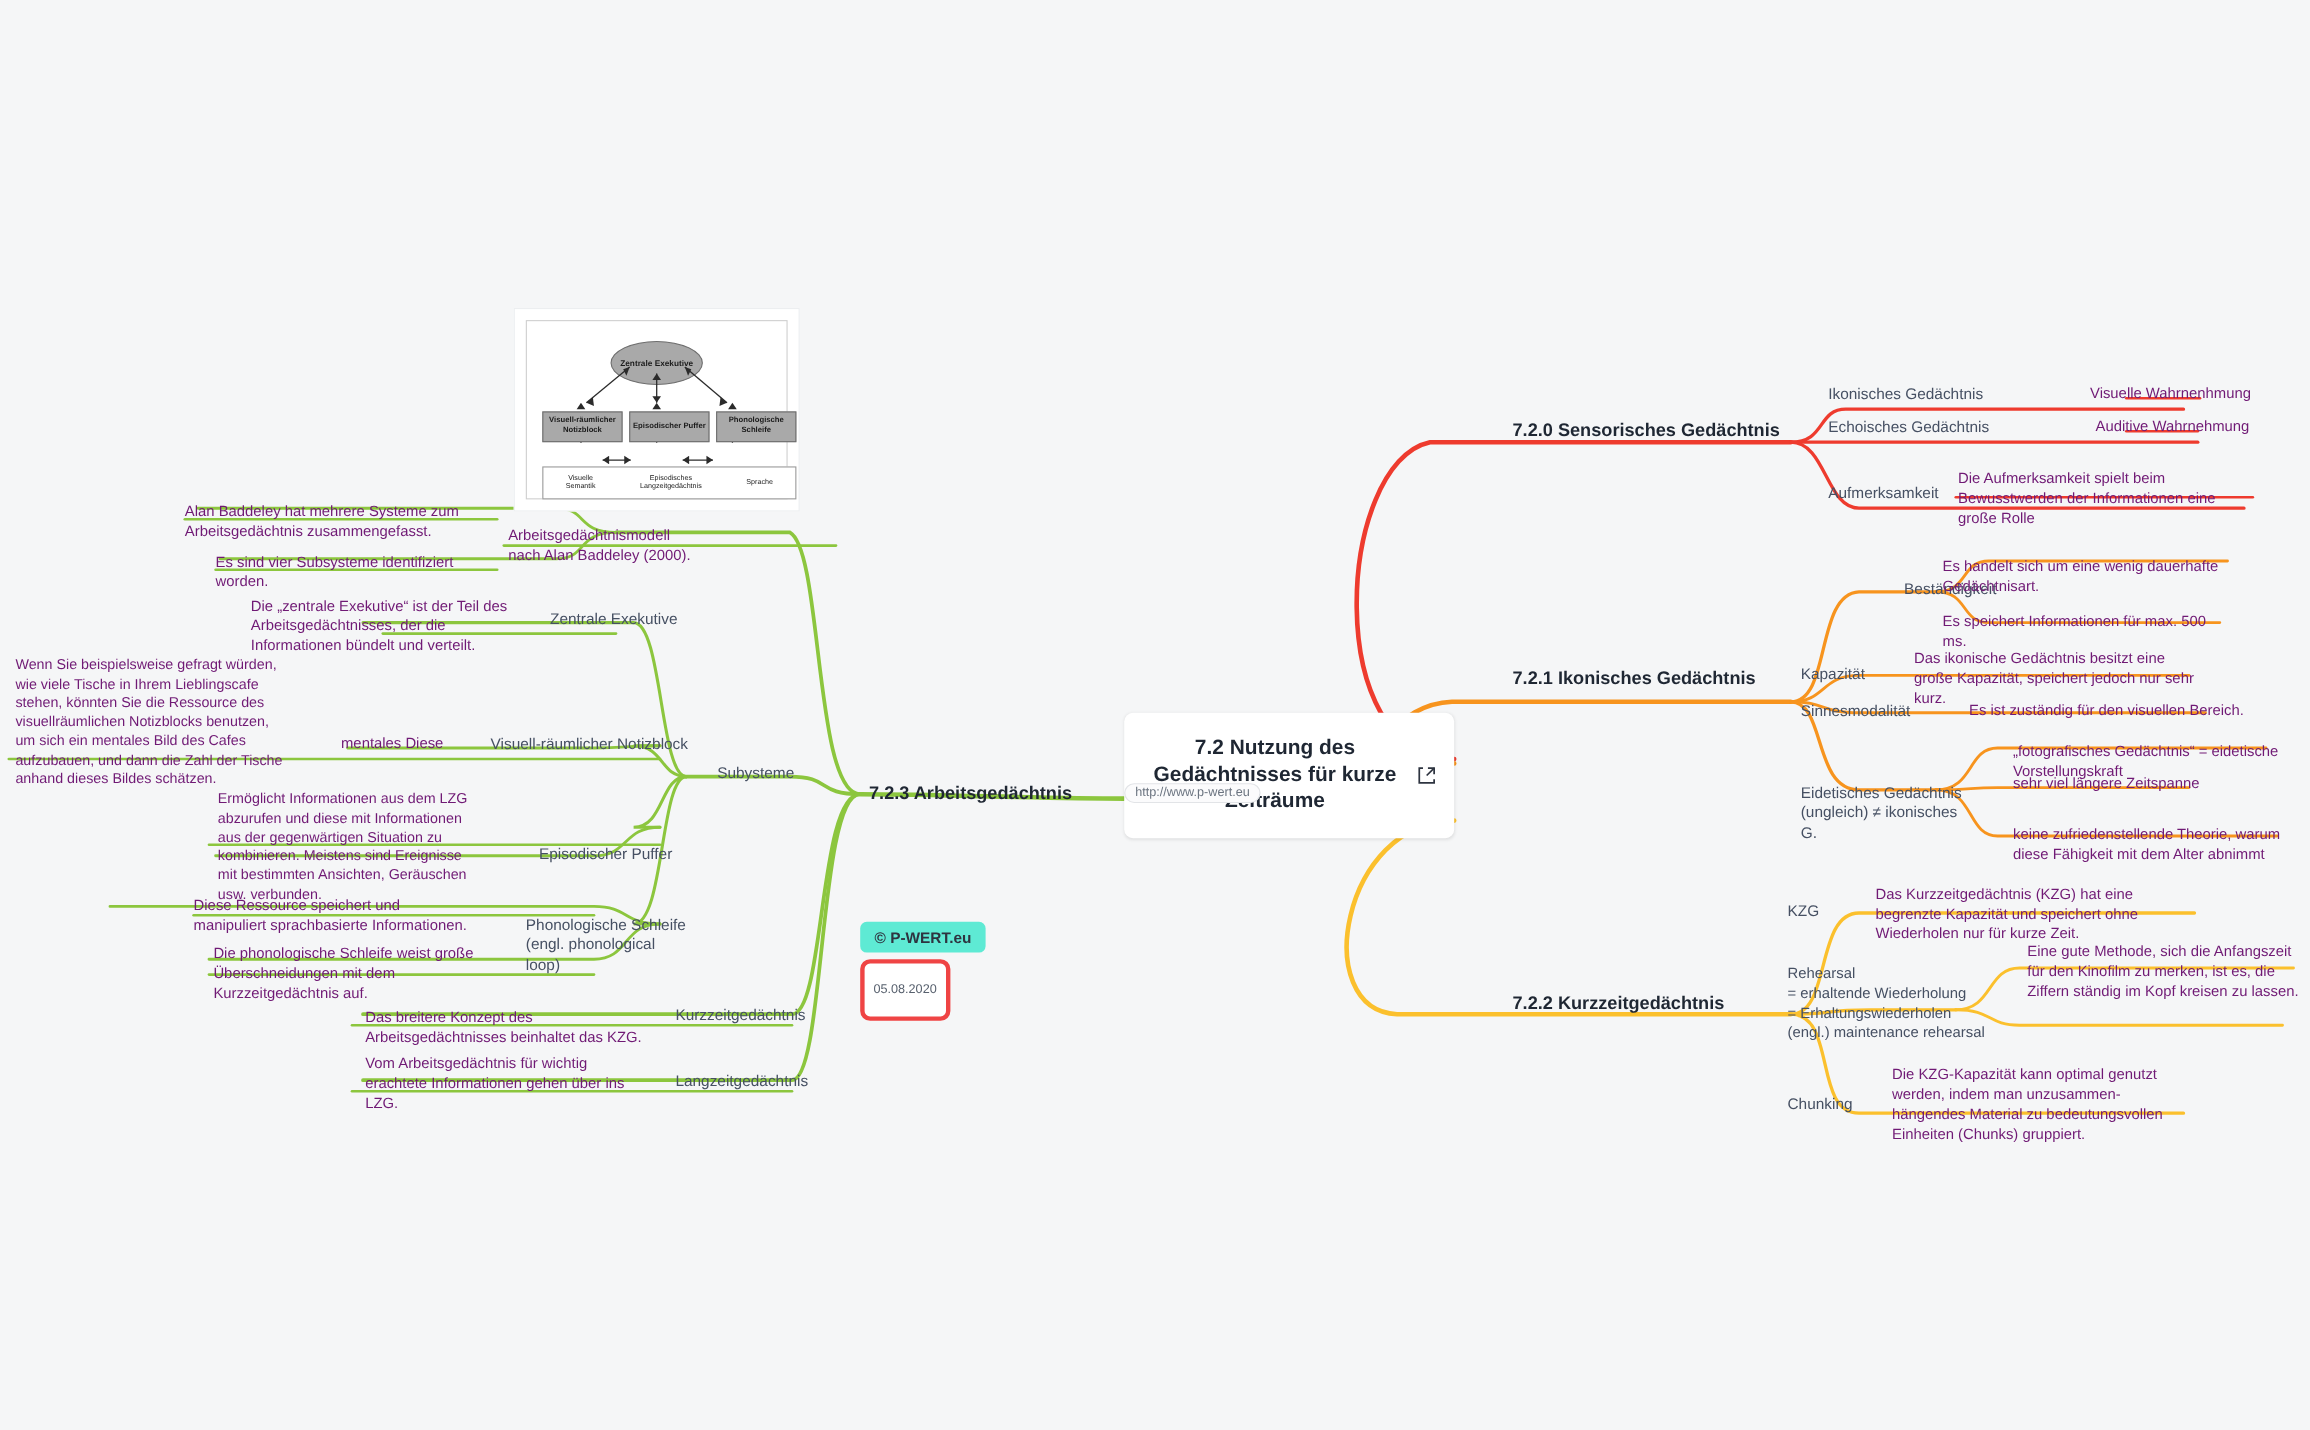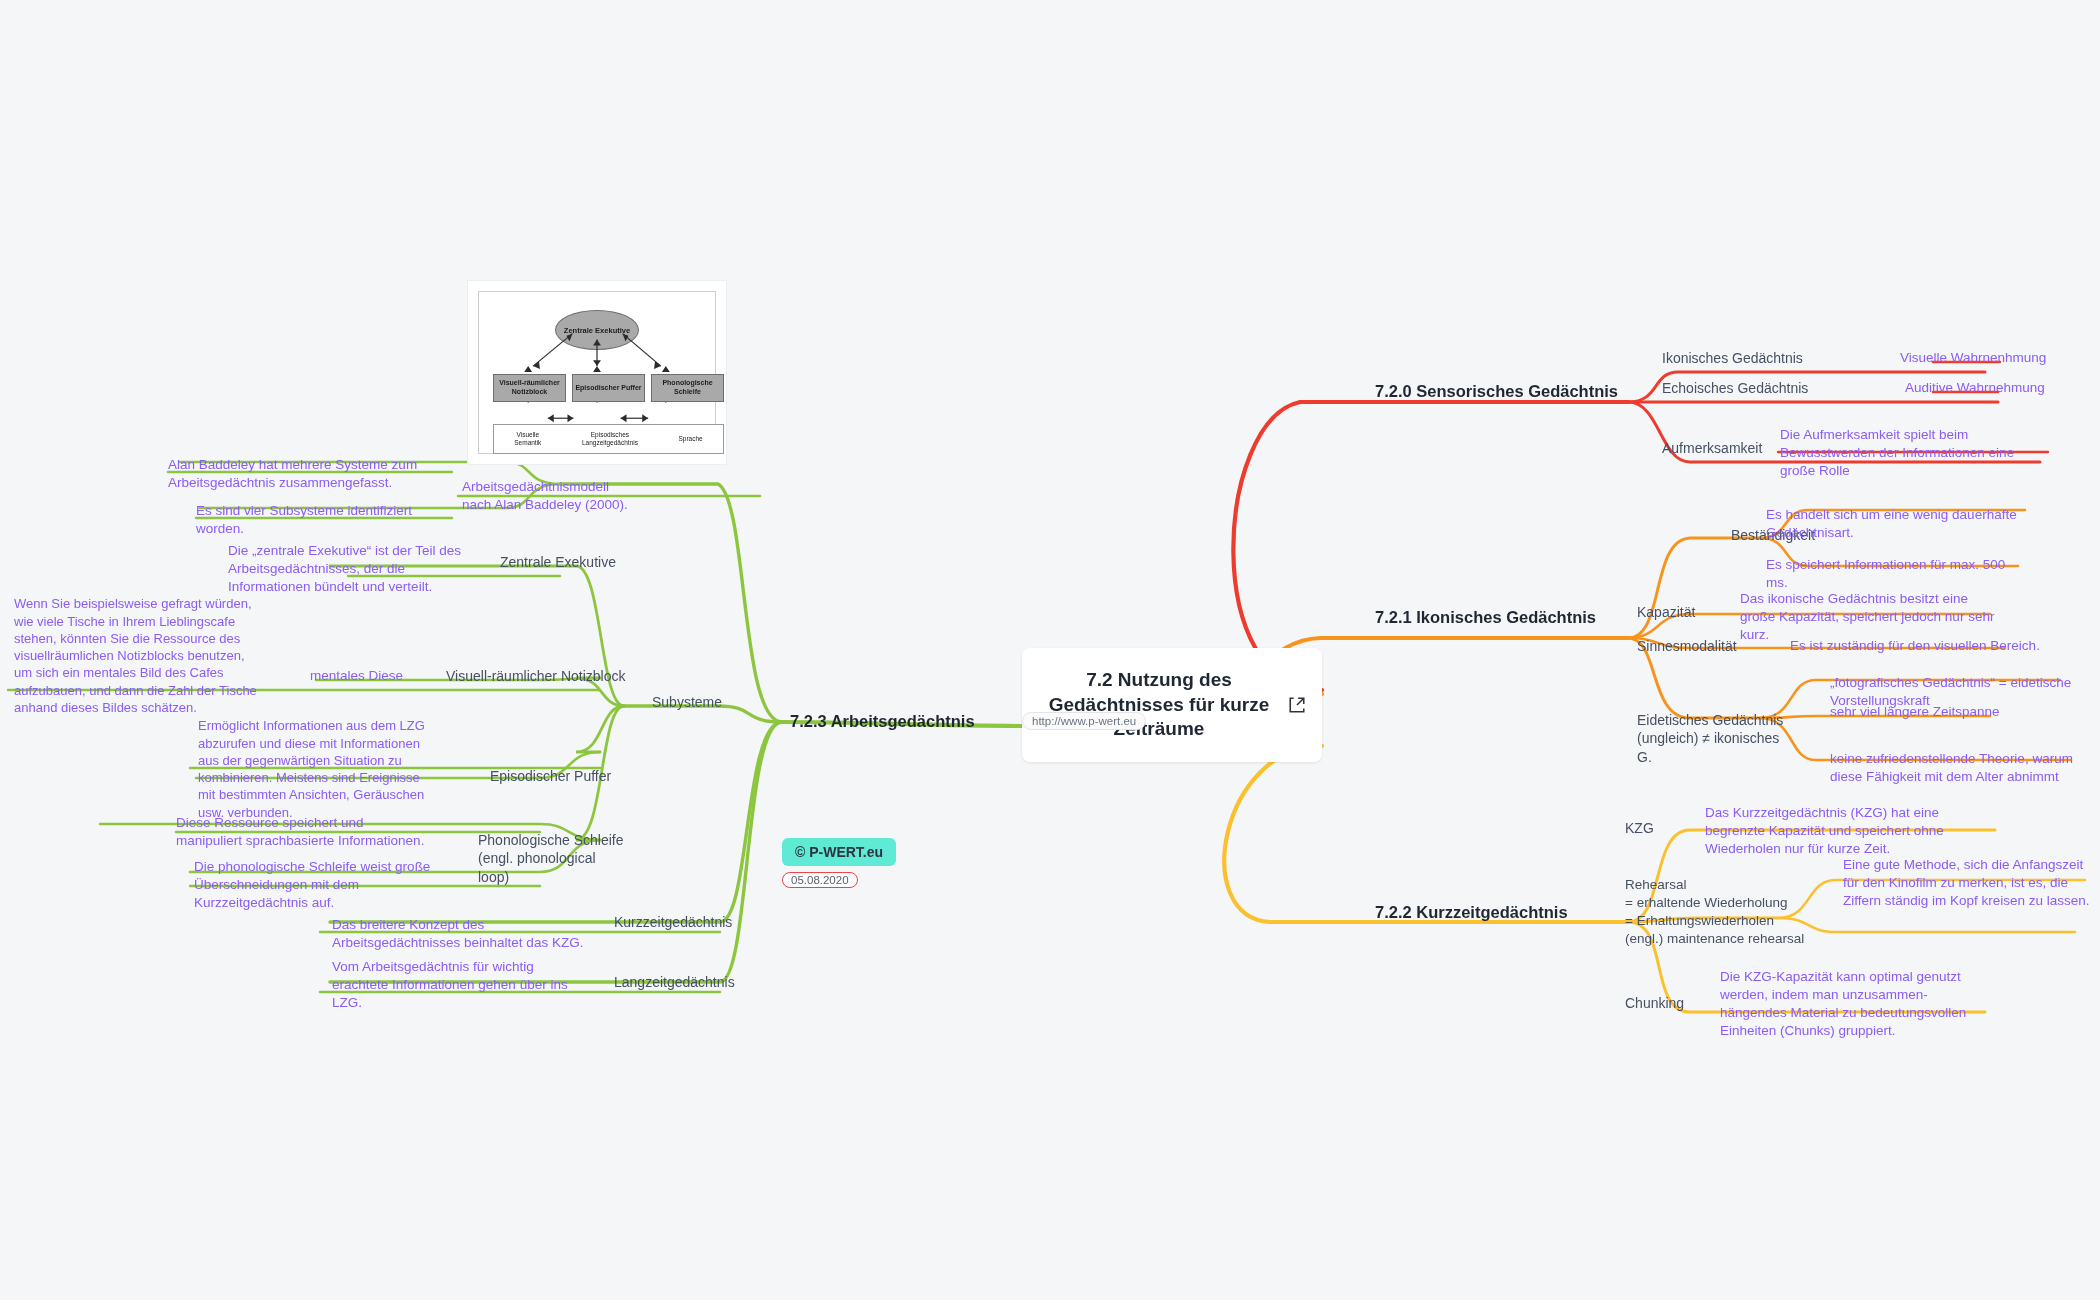--- a/index.html
+++ b/index.html
@@ -35,27 +35,27 @@
     position:absolute;left:1022px;top:712px;
     background:#fbfbfc;border:1px solid #e2e4e7;border-radius:10px;
     padding:2px 9px;font-size:11.5px;color:#6b7480;white-space:nowrap;
   }
 
   
   .main-title{font-weight:bold;font-size:16.5px;color:#1f2733;white-space:nowrap;}
 
   
   .sub{font-size:14px;color:#465063;}
-  .leaf{font-size:13.5px;color:#8b5cf6;}
+  .leaf{font-size:13.5px;color:#701a75;}
 
   
   #wm{position:absolute;left:782px;top:838px;background:#5eead4;border-radius:6px;
       padding:6px 13px;font-size:14px;font-weight:bold;color:#2e3440;white-space:nowrap;}
-  #date{position:absolute;left:782px;top:872px;background:#fff;border:1px solid #ef4444;
-      border-radius:9px;padding:1px 8px;font-size:11.5px;color:#58616e;white-space:nowrap;}
+  #date{position:absolute;left:782px;top:872px;background:#fff;border:4px solid #ef4444;
+      border-radius:9px;padding:18px 8px;font-size:11.5px;color:#58616e;white-space:nowrap;}
 
   
   #imgnode{
     position:absolute;left:467px;top:280px;width:260px;height:185px;
     background:#ffffff;border:1px solid #eceef0;
   }
   #imgnode .frame{position:absolute;left:10px;top:10px;right:10px;bottom:10px;border:1px solid #cfcfcf;background:#fff;}
   #imgnode .oval{
     position:absolute;left:50%;transform:translateX(-50%);top:18px;width:82px;height:38px;
     background:#a9a9a9;border:1px solid #6e6e6e;border-radius:50%;

